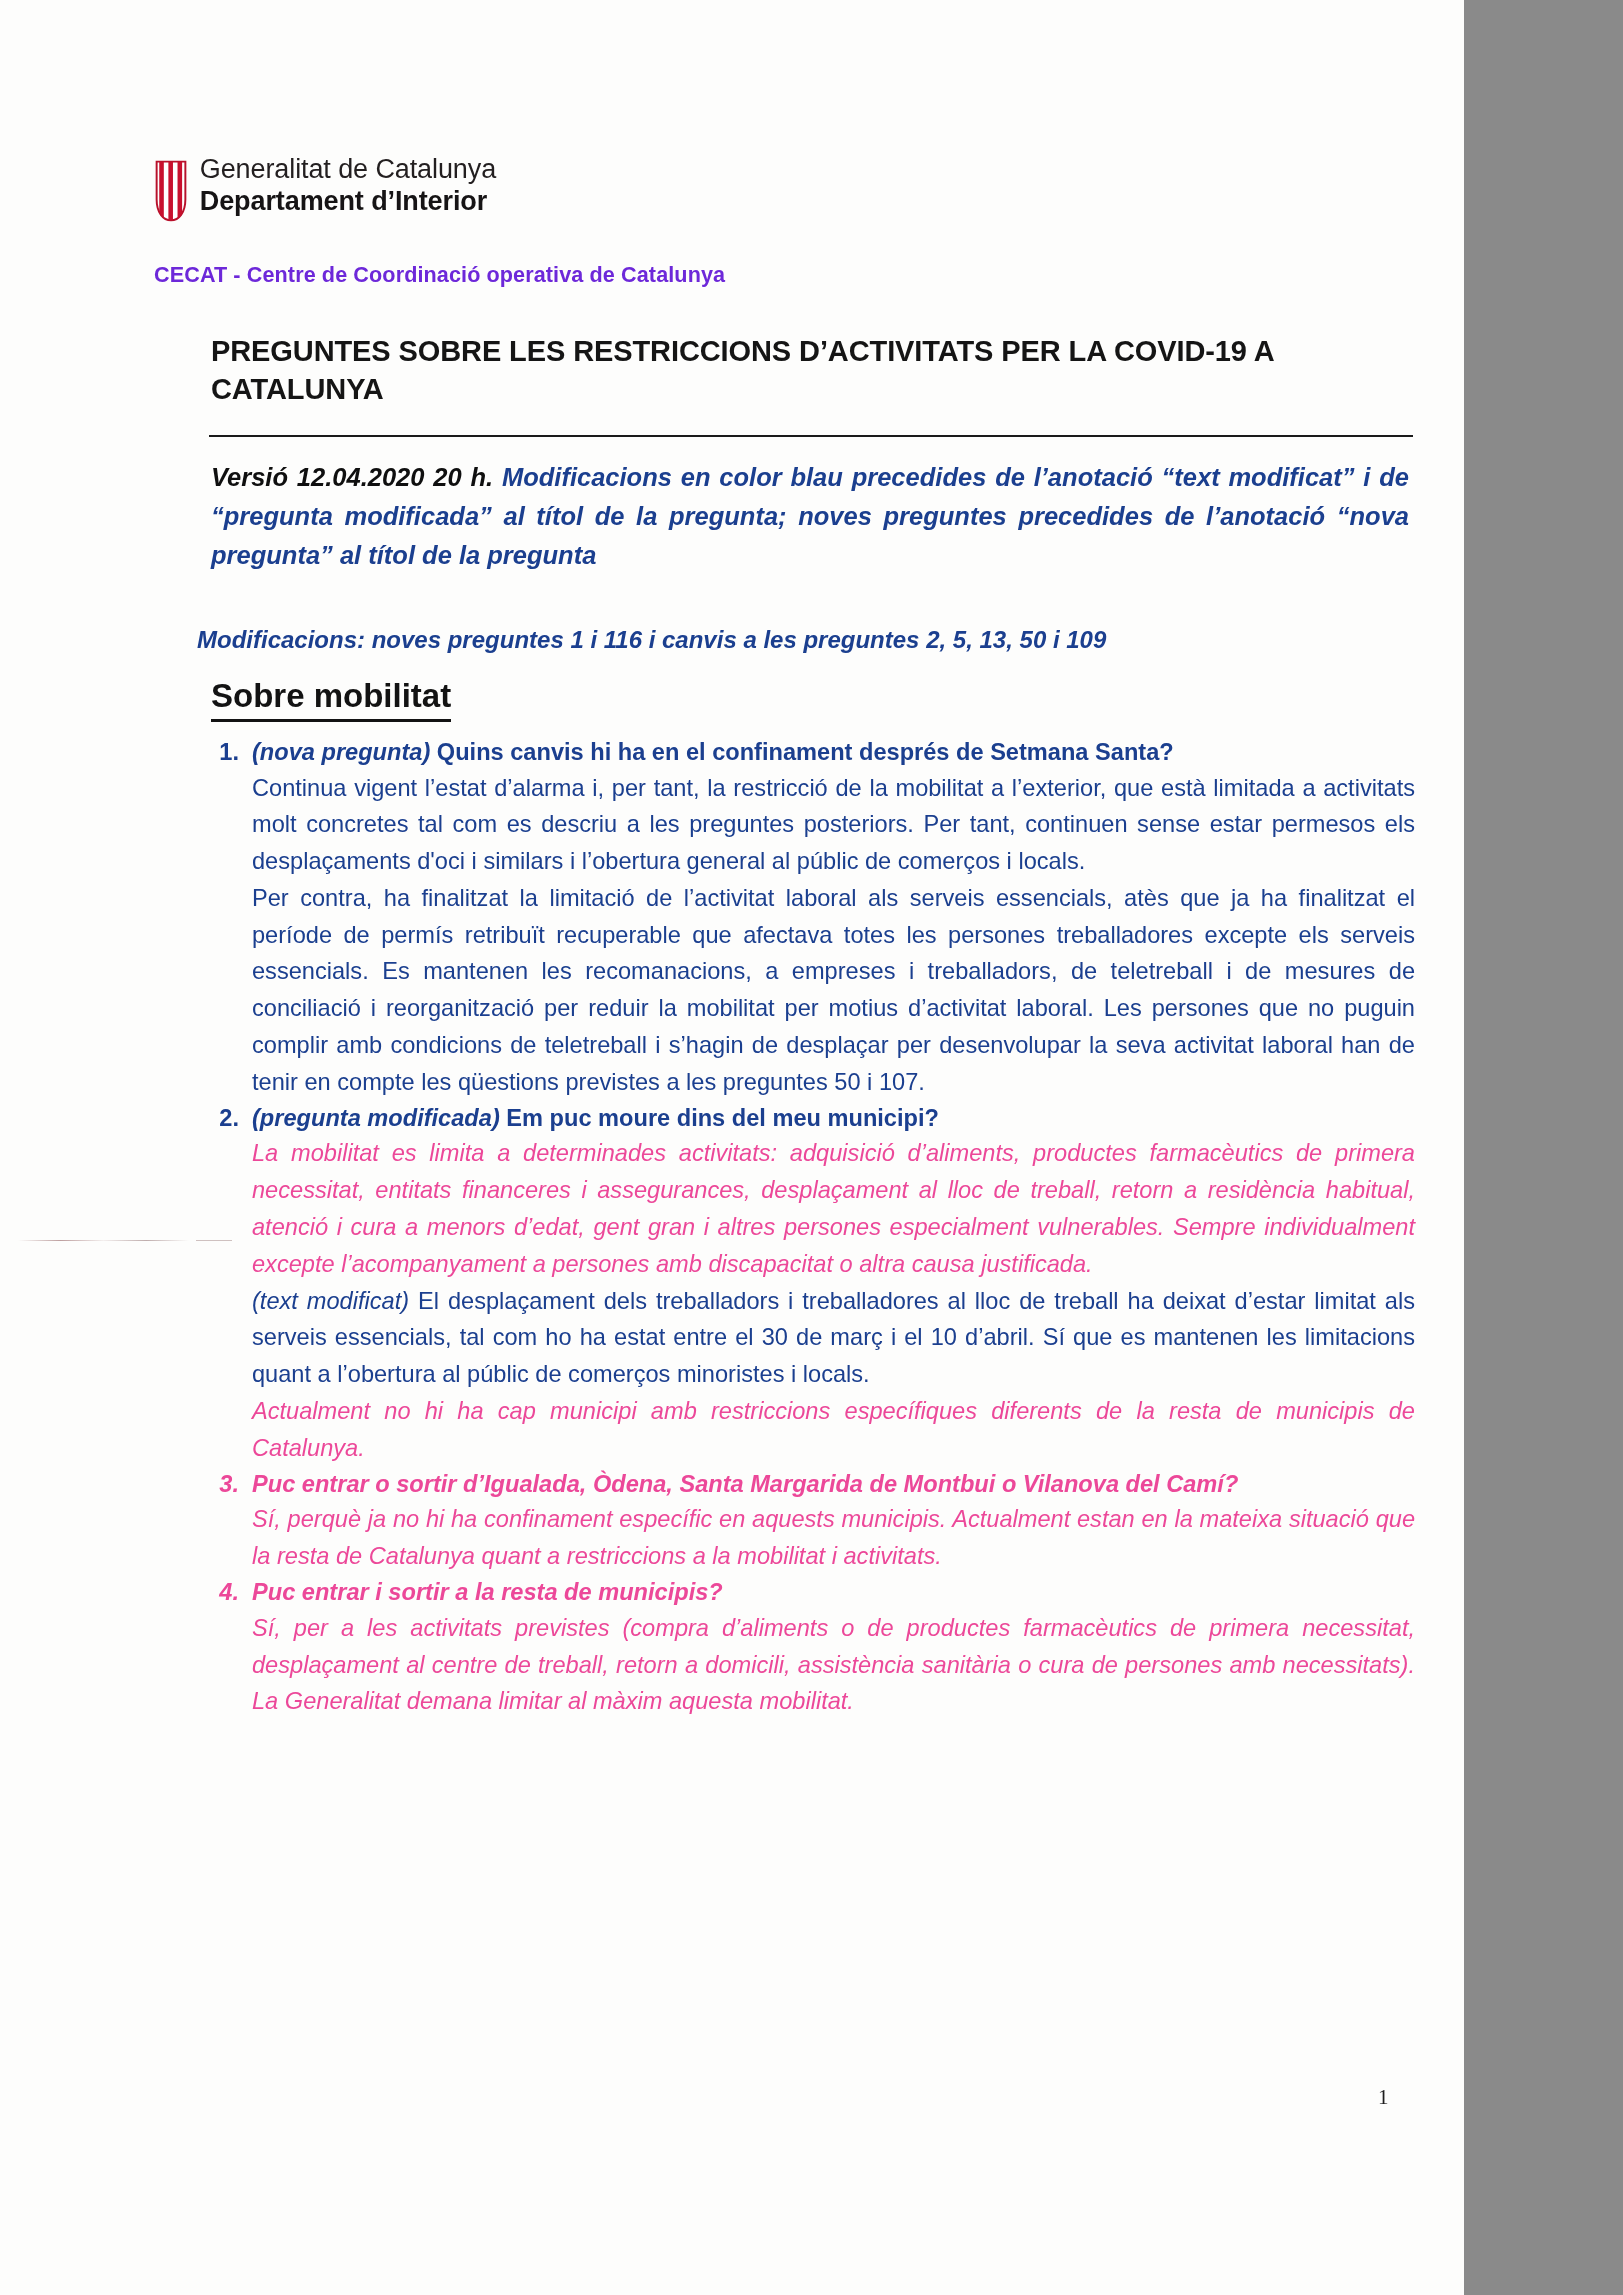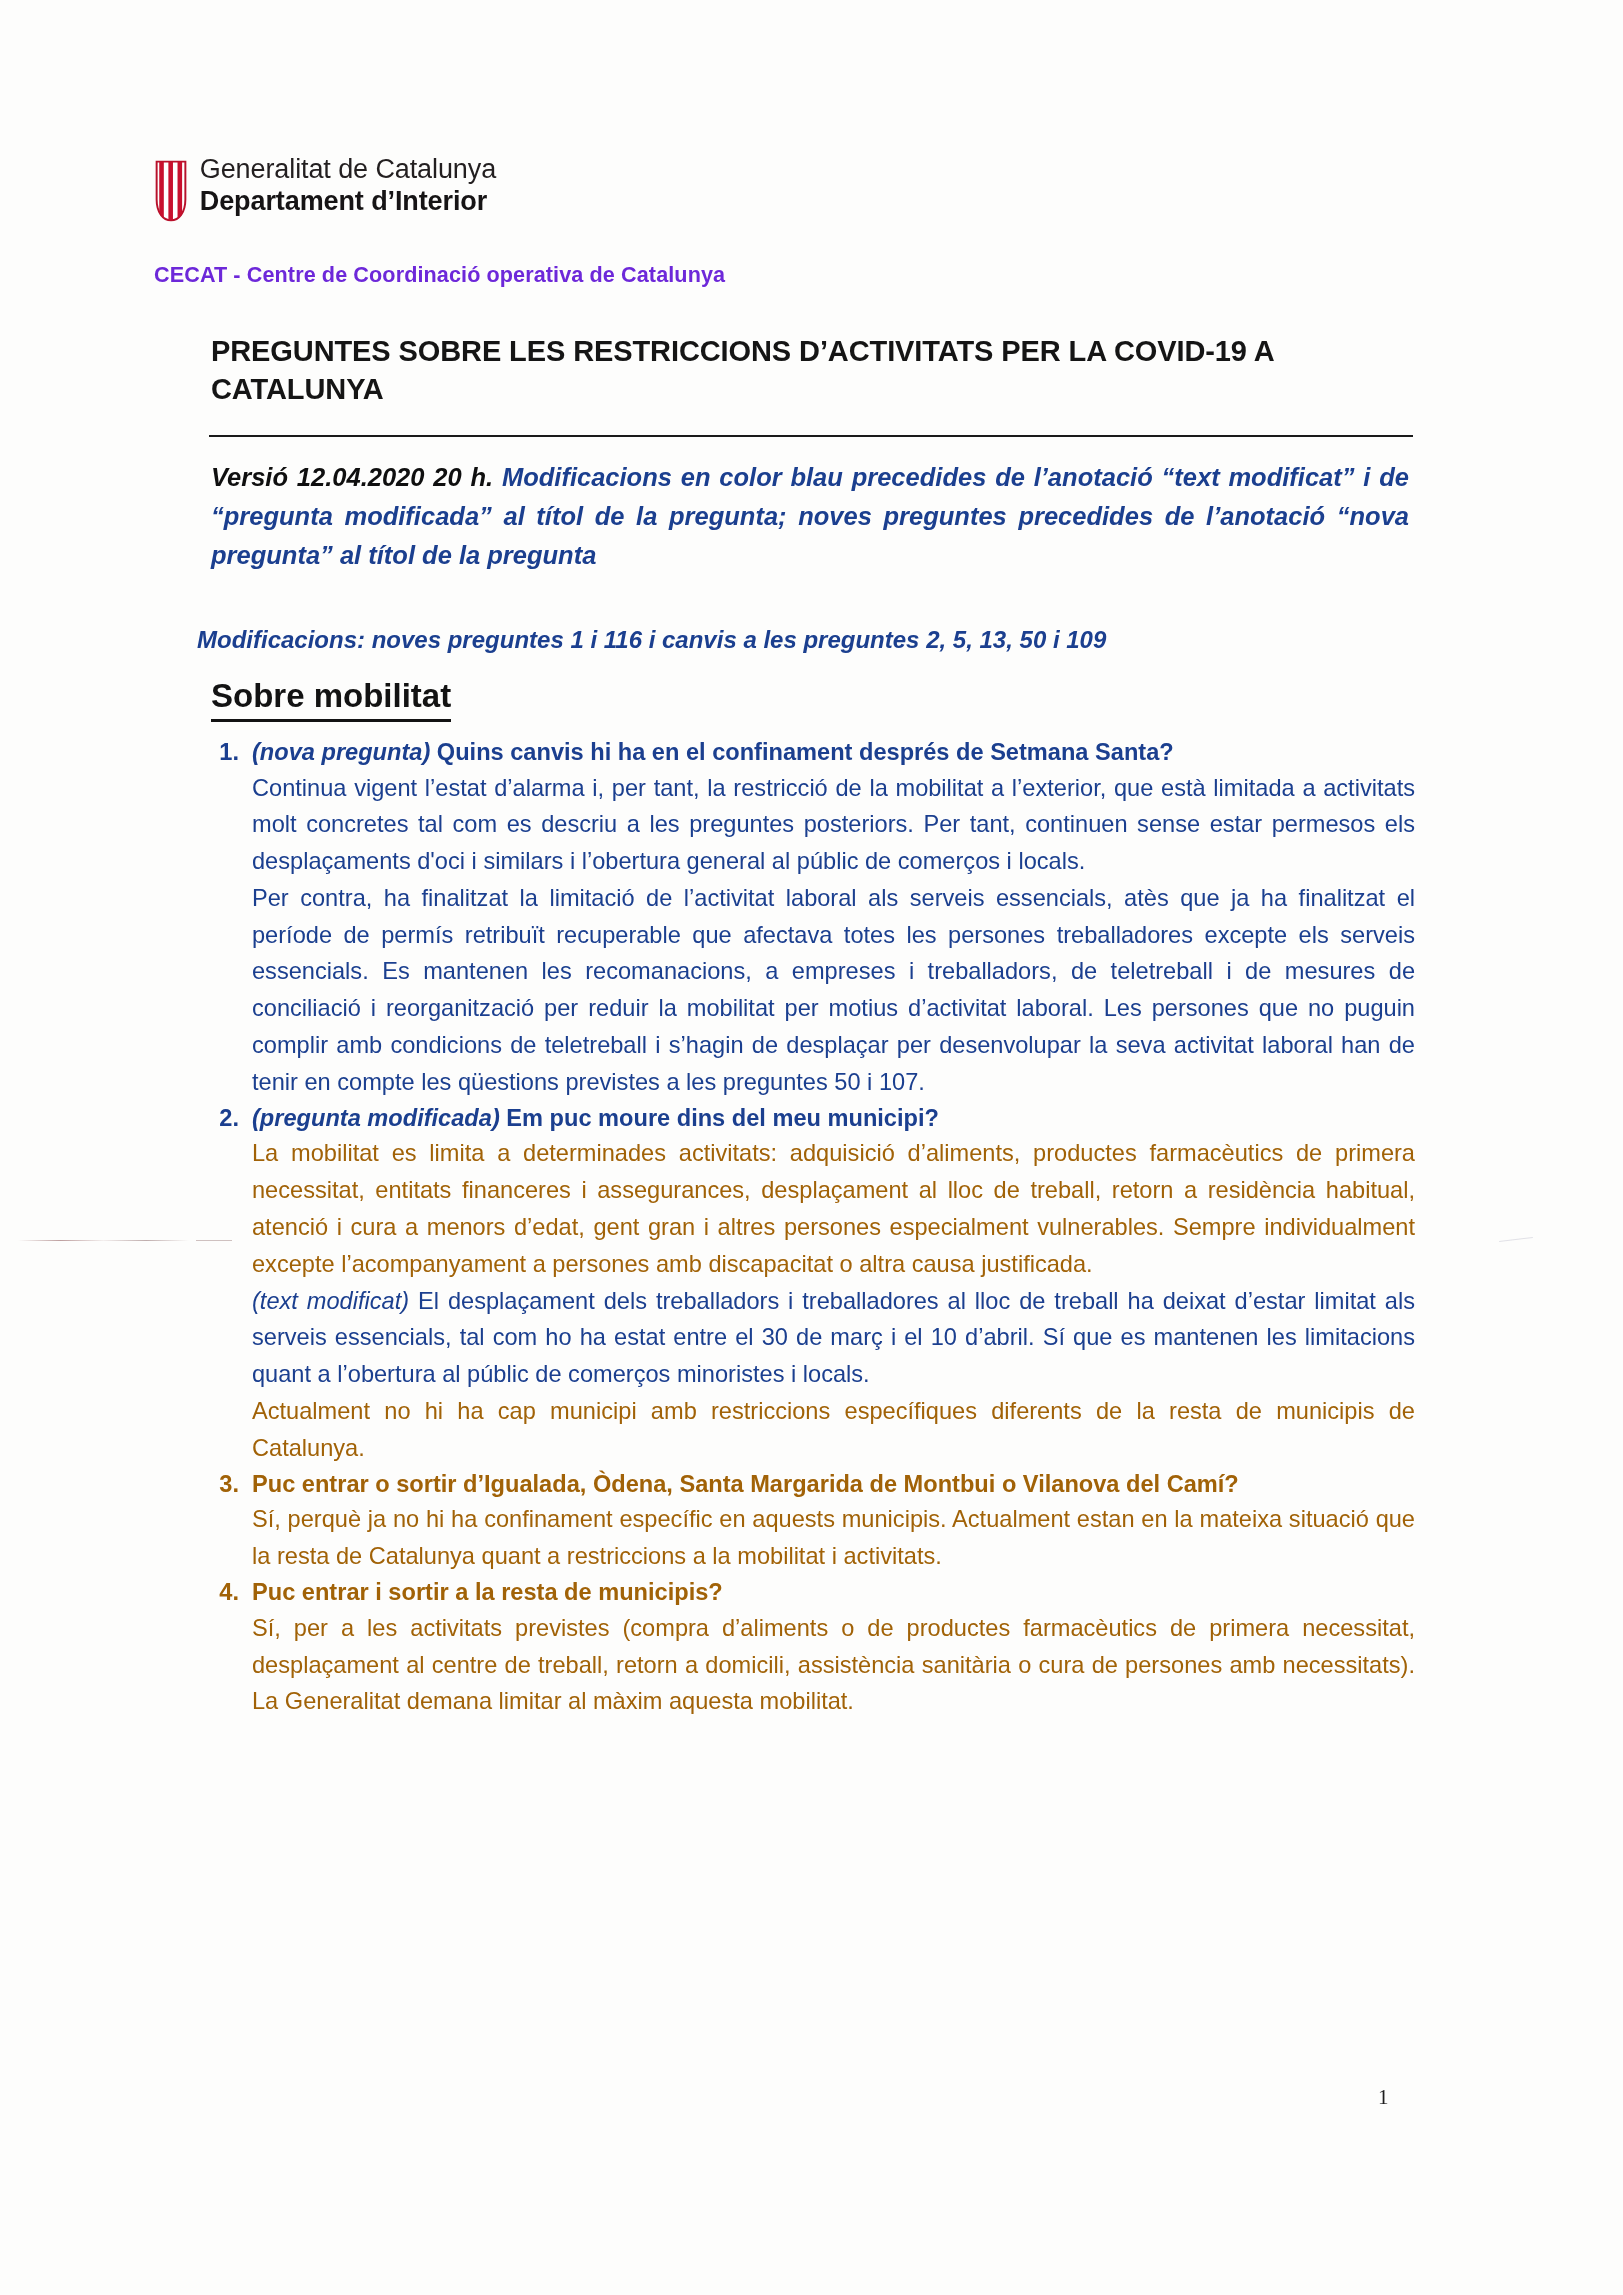--- a/index.html
+++ b/index.html
@@ -2,21 +2,21 @@
 <html style="font-size:10.5px"><head>
 <meta charset="utf-8">
 <style>
   html, body {
     margin: 0;
     padding: 0;
     background: #8a8a8a;
   }
   .page {
     position: relative;
-    width: 1623px;
+    width: 1464px;
     height: 2295px;
     background: #ffffff;
     box-sizing: border-box;
     overflow: hidden;
     font-family: "Liberation Sans", sans-serif;
     color: #000000;
   }
   .sheet {
     position: absolute;
     left: 0; top: 0;
@@ -197,21 +197,21 @@
     line-height: 1.56;
     text-align: justify;
     text-justify: inter-word;
     font-weight: 400;
   }
   .a-para .tag-ital {
     font-style: italic;
     margin-top: 8px;
   }
   .blue { color: #1b3f8f; }
-  .black { color: #a16207; }
+  .black { color: #ec4899; font-style: italic; }
 
   
   .qa-item + .qa-item { margin-top: 1.3px; }
 
   
   .page-num {
     position: absolute;
     left: 1378px;
     top: 2085px;
     font-family: "Liberation Serif", serif;

